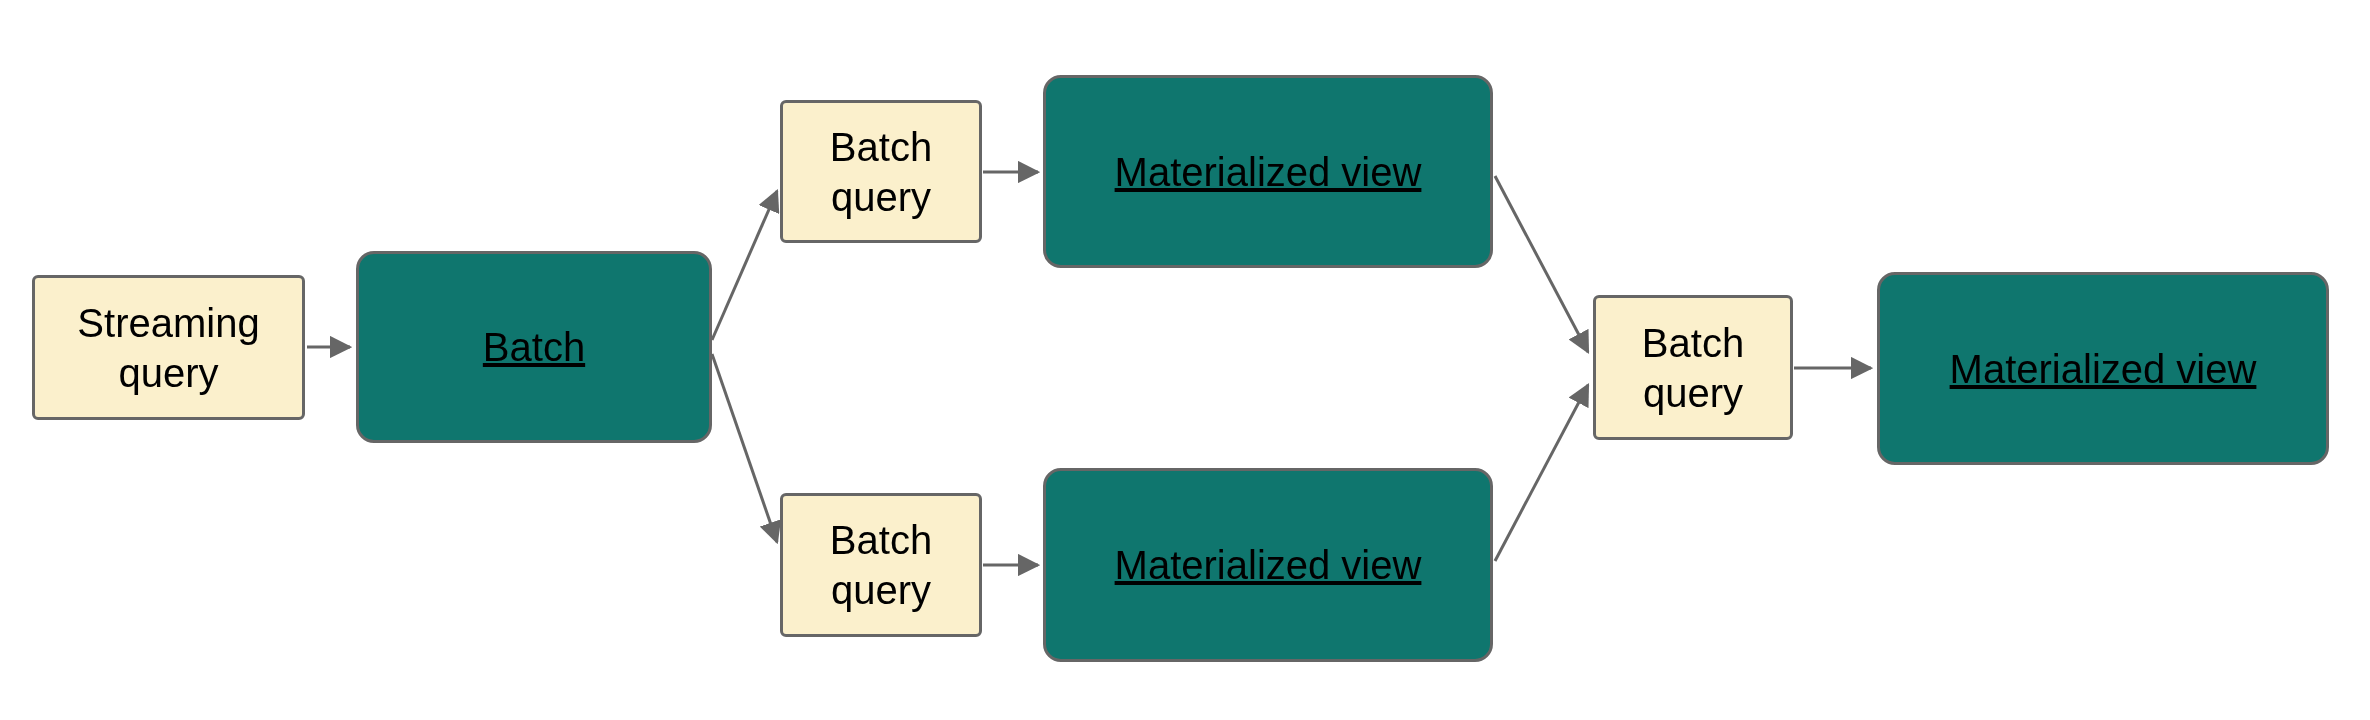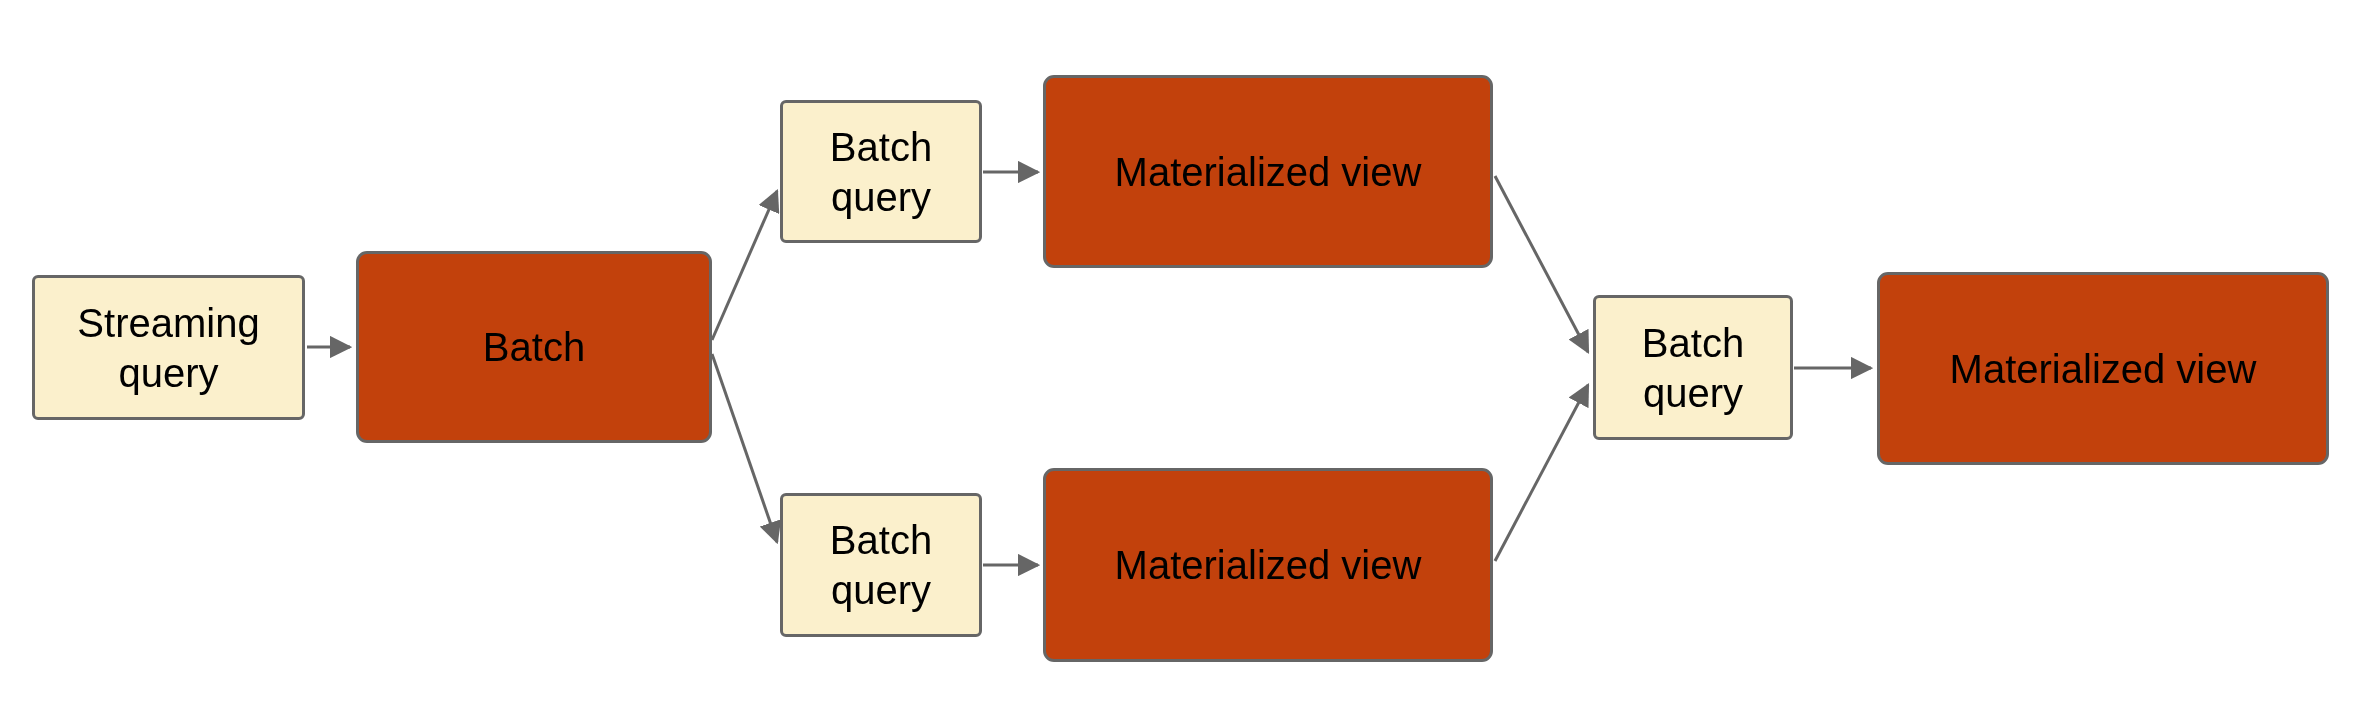--- a/index.html
+++ b/index.html
@@ -35,23 +35,24 @@
     line-height: 1.25;
     z-index: 2;
     padding: 4px 8px;
   }
   .node-query {
     background: #fbf0cc;
     border: 3.5px solid #666666;
     border-radius: 6px;
   }
   .node-view {
-    background: #c2410c;
+    background: #0f766e;
     border: 3.5px solid #666666;
-    border-radius: 11px;
+    border-radius: 18px;
+    text-decoration: underline;
   }
   
   #n-streaming      { left: 32px;   top: 275px; width: 273px; height: 145px; }
   #n-table          { left: 356px;  top: 251px; width: 356px; height: 192px; }
   #n-batch-top      { left: 780px;  top: 100px; width: 202px; height: 143px; }
   #n-mv-top         { left: 1043px; top: 75px;  width: 450px; height: 193px; }
   #n-batch-bottom   { left: 780px;  top: 493px; width: 202px; height: 144px; }
   #n-mv-bottom      { left: 1043px; top: 468px; width: 450px; height: 194px; }
   #n-batch-right    { left: 1593px; top: 295px; width: 200px; height: 145px; }
   #n-mv-right       { left: 1877px; top: 272px; width: 452px; height: 193px; }

